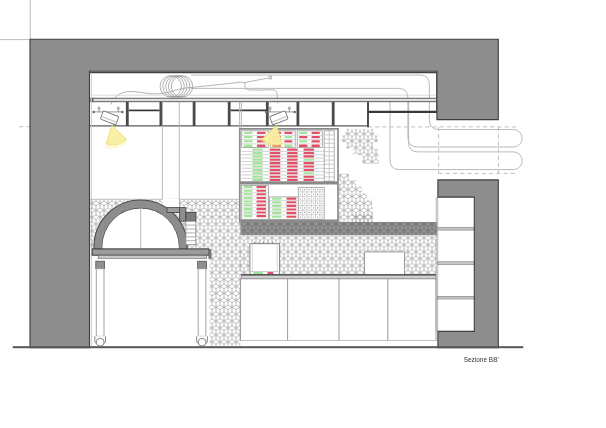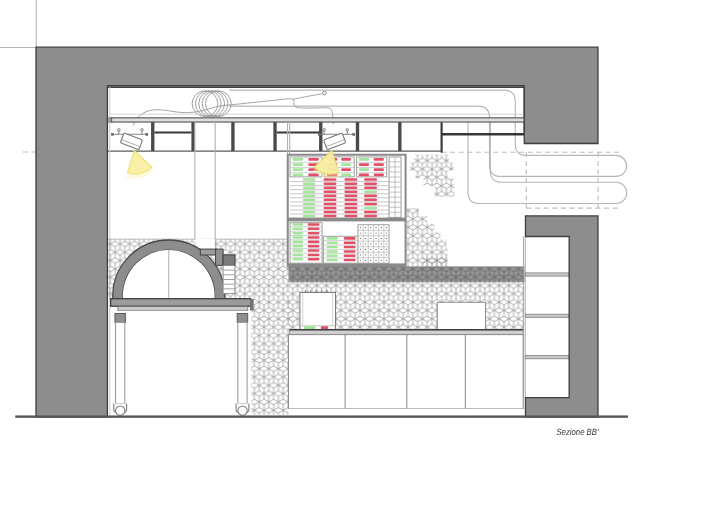--- a/index.html
+++ b/index.html
@@ -1,16 +1,16 @@
 <!DOCTYPE html>
 <html><head>
 <meta charset="utf-8">
 <style>
 html,body{margin:0;padding:0;background:#ffffff;font-family:"Liberation Sans",sans-serif;}
-#stage{position:relative;width:606px;height:411px;overflow:hidden;font-style:italic;}
+#stage{position:relative;width:606px;height:411px;overflow:hidden;}
 </style>
 </head>
 <body>
 <div id="stage">
 <svg width="606" height="428" viewBox="0 0 606 428">
 <defs>
 <pattern id="hx" width="8" height="13.86" patternUnits="userSpaceOnUse">
   <path d="M4,0 L0,2.31 M4,0 L8,2.31 M0,2.31 V6.93 M8,2.31 V6.93 M0,6.93 L4,9.24 M8,6.93 L4,9.24 M0,2.31 L4,4.62 L8,2.31 M4,4.62 V13.86 M0,11.55 L4,9.24 M8,11.55 L4,9.24 M0,11.55 V13.86 M8,11.55 V13.86 M0,0 V2.31 M8,0 V2.31" fill="none" stroke="#979797" stroke-width="0.65"></path>
 </pattern>
 <pattern id="hxd" width="8" height="13.86" patternUnits="userSpaceOnUse">

